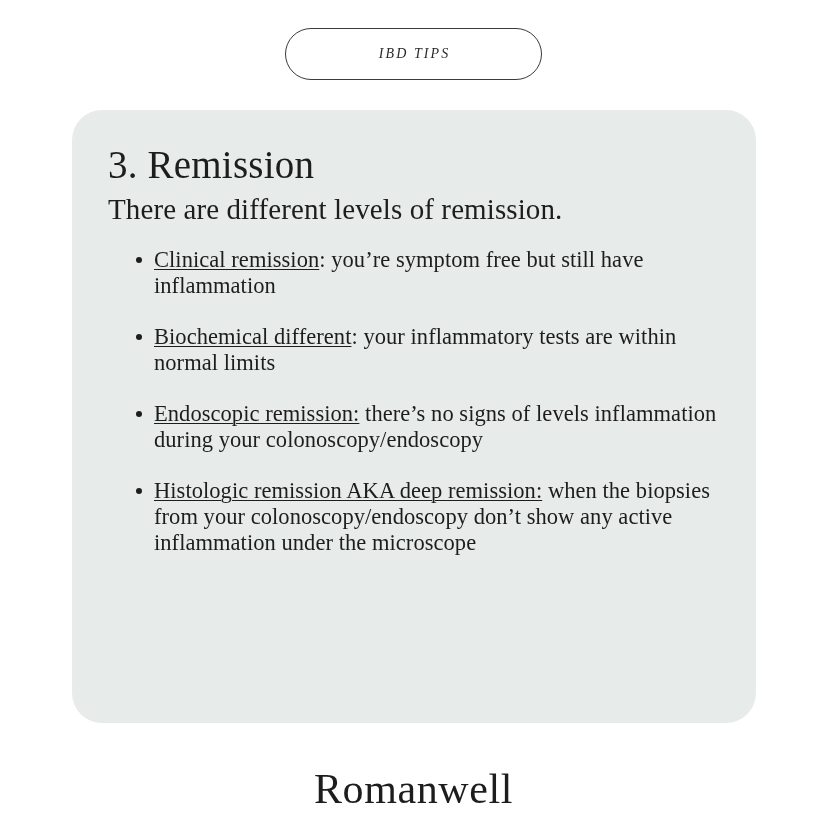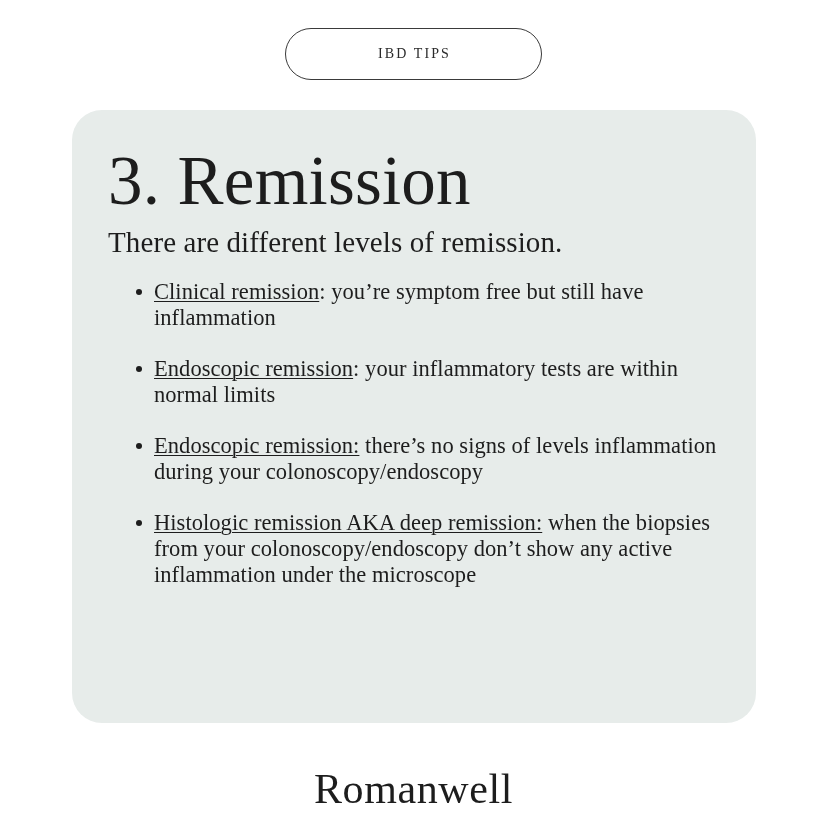--- a/index.html
+++ b/index.html
@@ -42,38 +42,39 @@
     justify-content: center;
     box-sizing: border-box;
   }
   .badge-label {
     font-family: "Liberation Serif", "DejaVu Serif", serif;
     font-size: 14px;
     letter-spacing: 2.1px;
     color: #2a2a2a;
     text-indent: 2.1px;
     line-height: 1;
+    font-style: italic;
   }
 
   
   .card {
     position: absolute;
     left: 72px;
     top: 110px;
     width: 684px;
     height: 613px;
     background: #e7ecea;
     border-radius: 30px;
     box-sizing: border-box;
     padding: 34px 36px 20px 36px;
   }
 
   .card-title {
     font-family: "Liberation Serif", "DejaVu Serif", serif;
-    font-size: 69px;
+    font-size: 39px;
     font-weight: 400;
     color: #1d1d1d;
     line-height: 1.08;
     margin: 0 0 6px 0;
     letter-spacing: 0.2px;
   }
 
   .card-subtitle {
     font-family: "Liberation Serif", "DejaVu Serif", serif;
     font-size: 29px;
@@ -150,21 +151,21 @@
 
   <div class="card">
     <h1 class="card-title">3. Remission</h1>
     <p class="card-subtitle">There are different levels of remission.</p>
 
     <ul class="bullet-list">
       <li class="bullet-item">
         <span class="bullet-term">Clinical remission</span><span>: you’re symptom free but still have inflammation</span>
       </li>
       <li class="bullet-item">
-        <span class="bullet-term">Endoscopic remission</span><span>: your inflammatory tests are within normal limits</span>
+        <span class="bullet-term">Biochemical different</span><span>: your inflammatory tests are within normal limits</span>
       </li>
       <li class="bullet-item">
         <span class="bullet-term">Endoscopic remission:</span><span> there’s no signs of levels inflammation during your colonoscopy/endoscopy</span>
       </li>
       <li class="bullet-item">
         <span class="bullet-term">Histologic remission AKA deep remission:</span><span> when the biopsies from your colonoscopy/endoscopy don’t show any active inflammation under the microscope</span>
       </li>
     </ul>
   </div>
 

